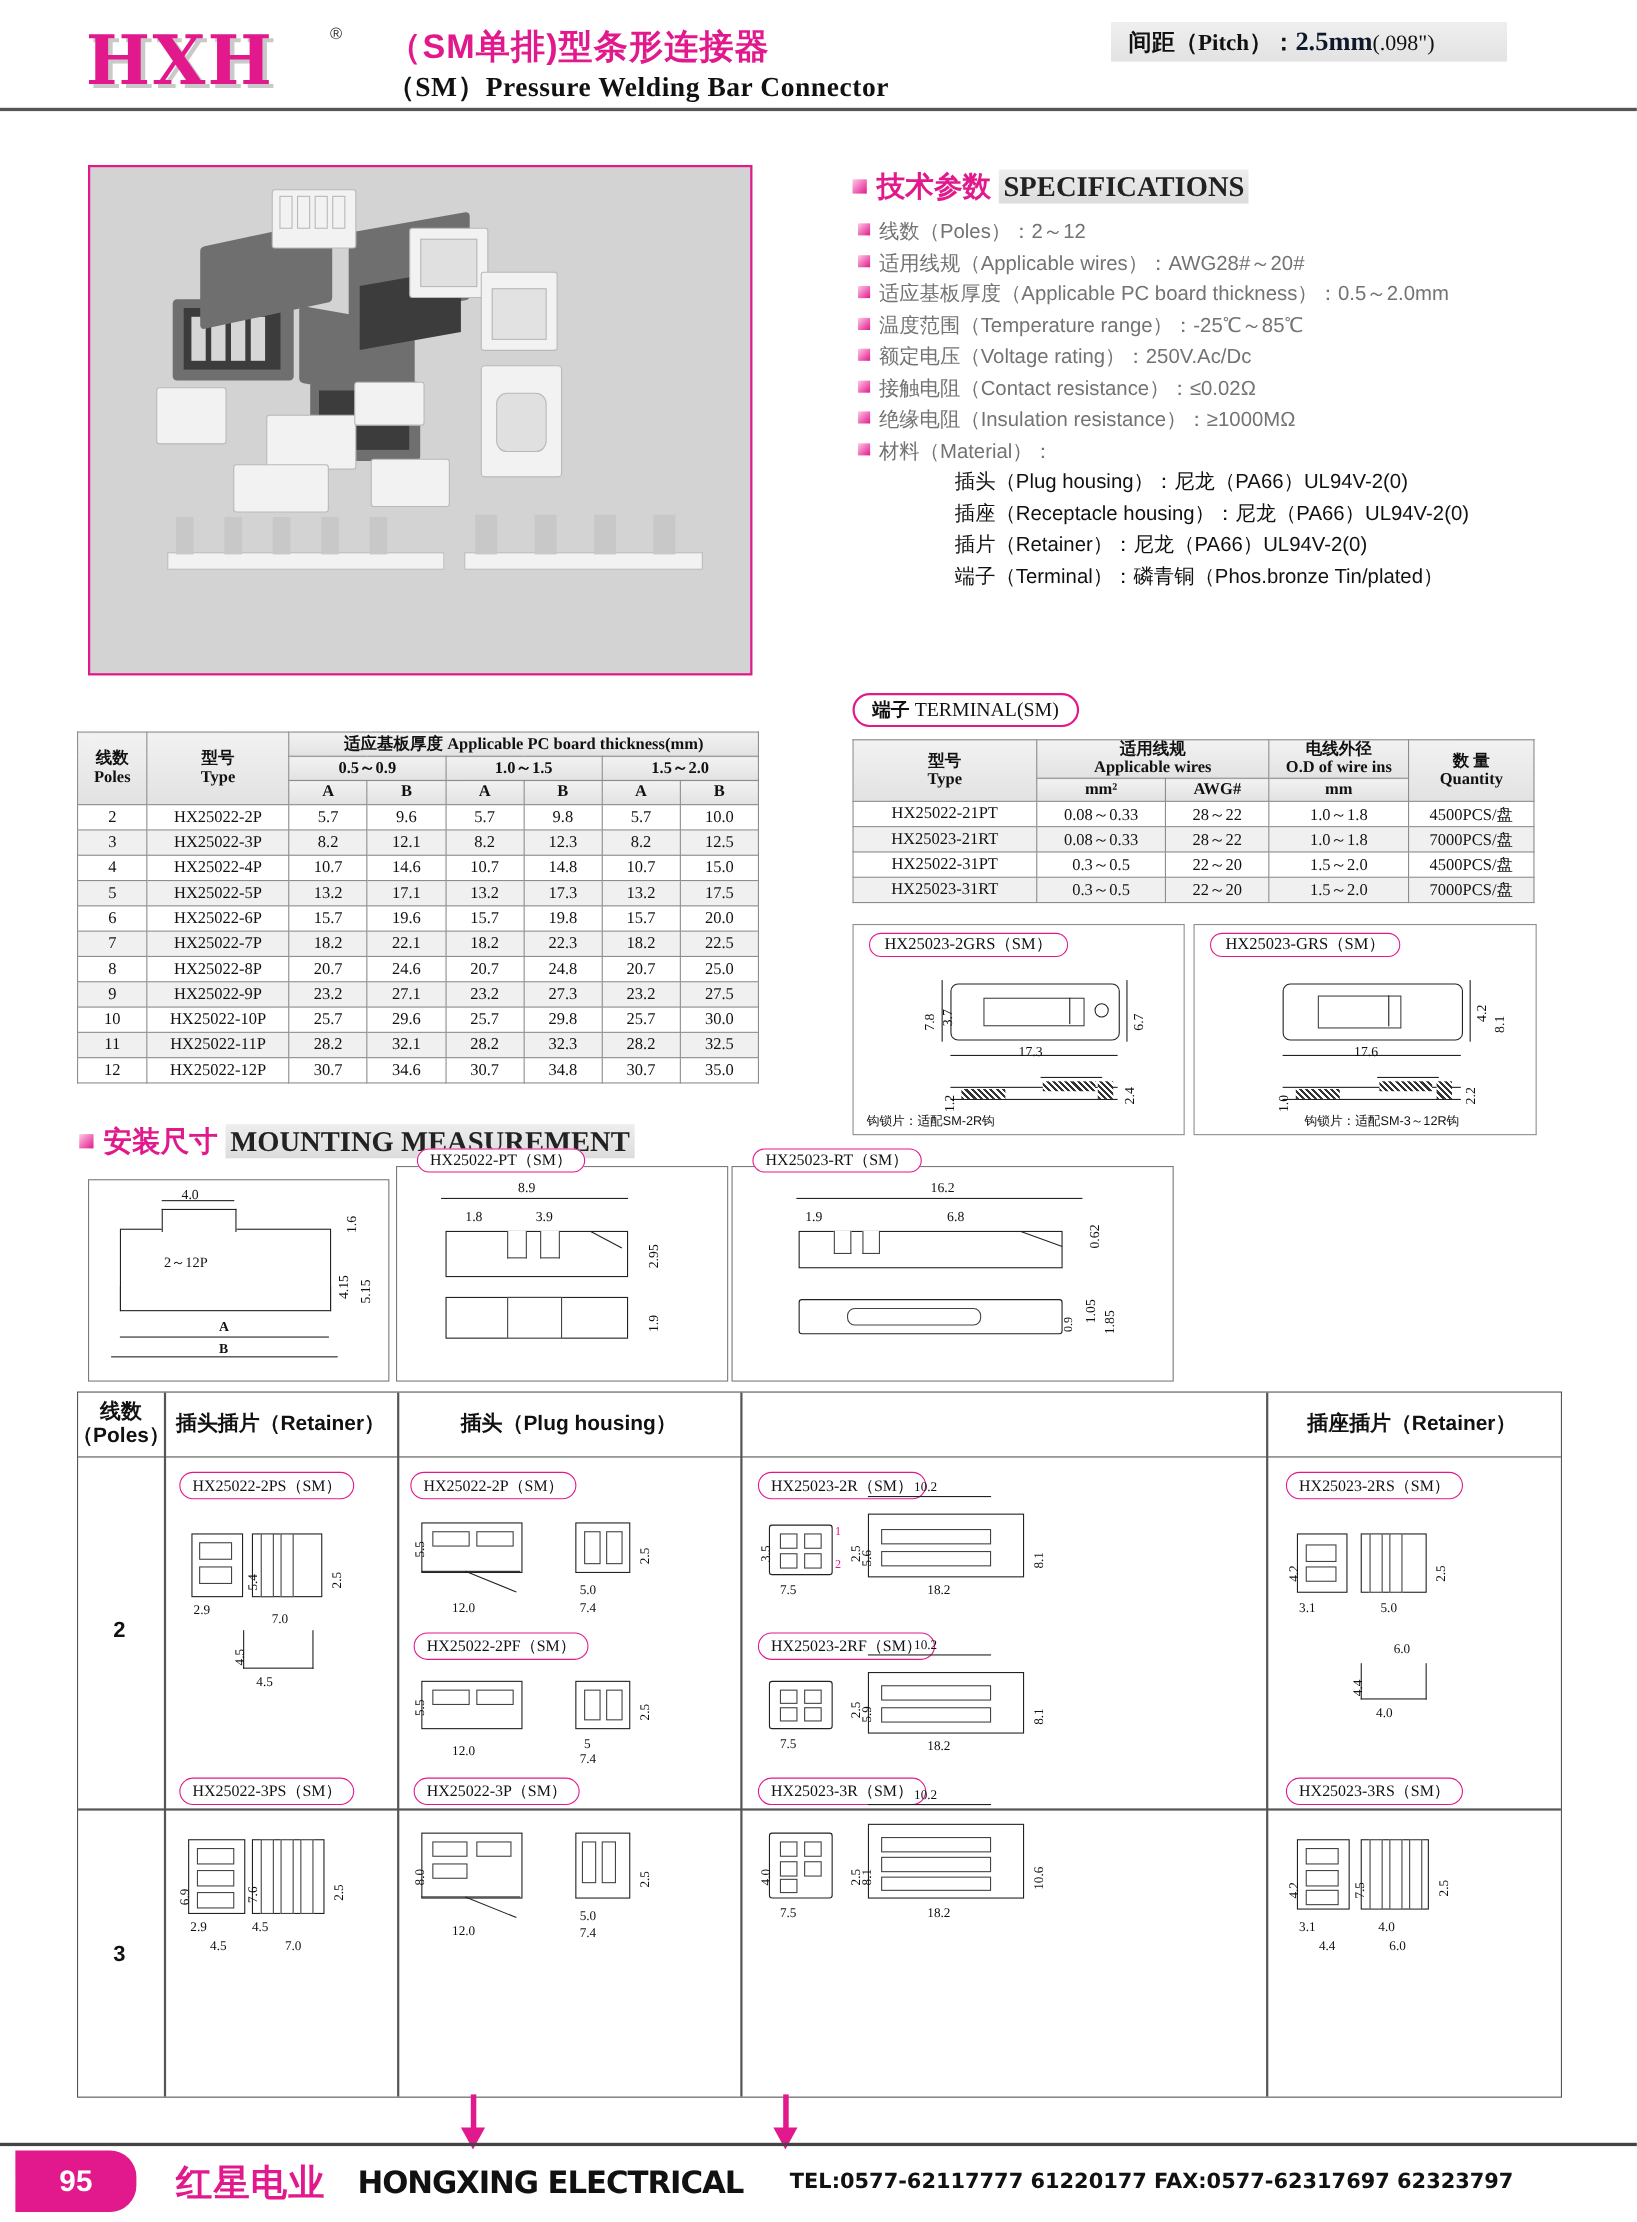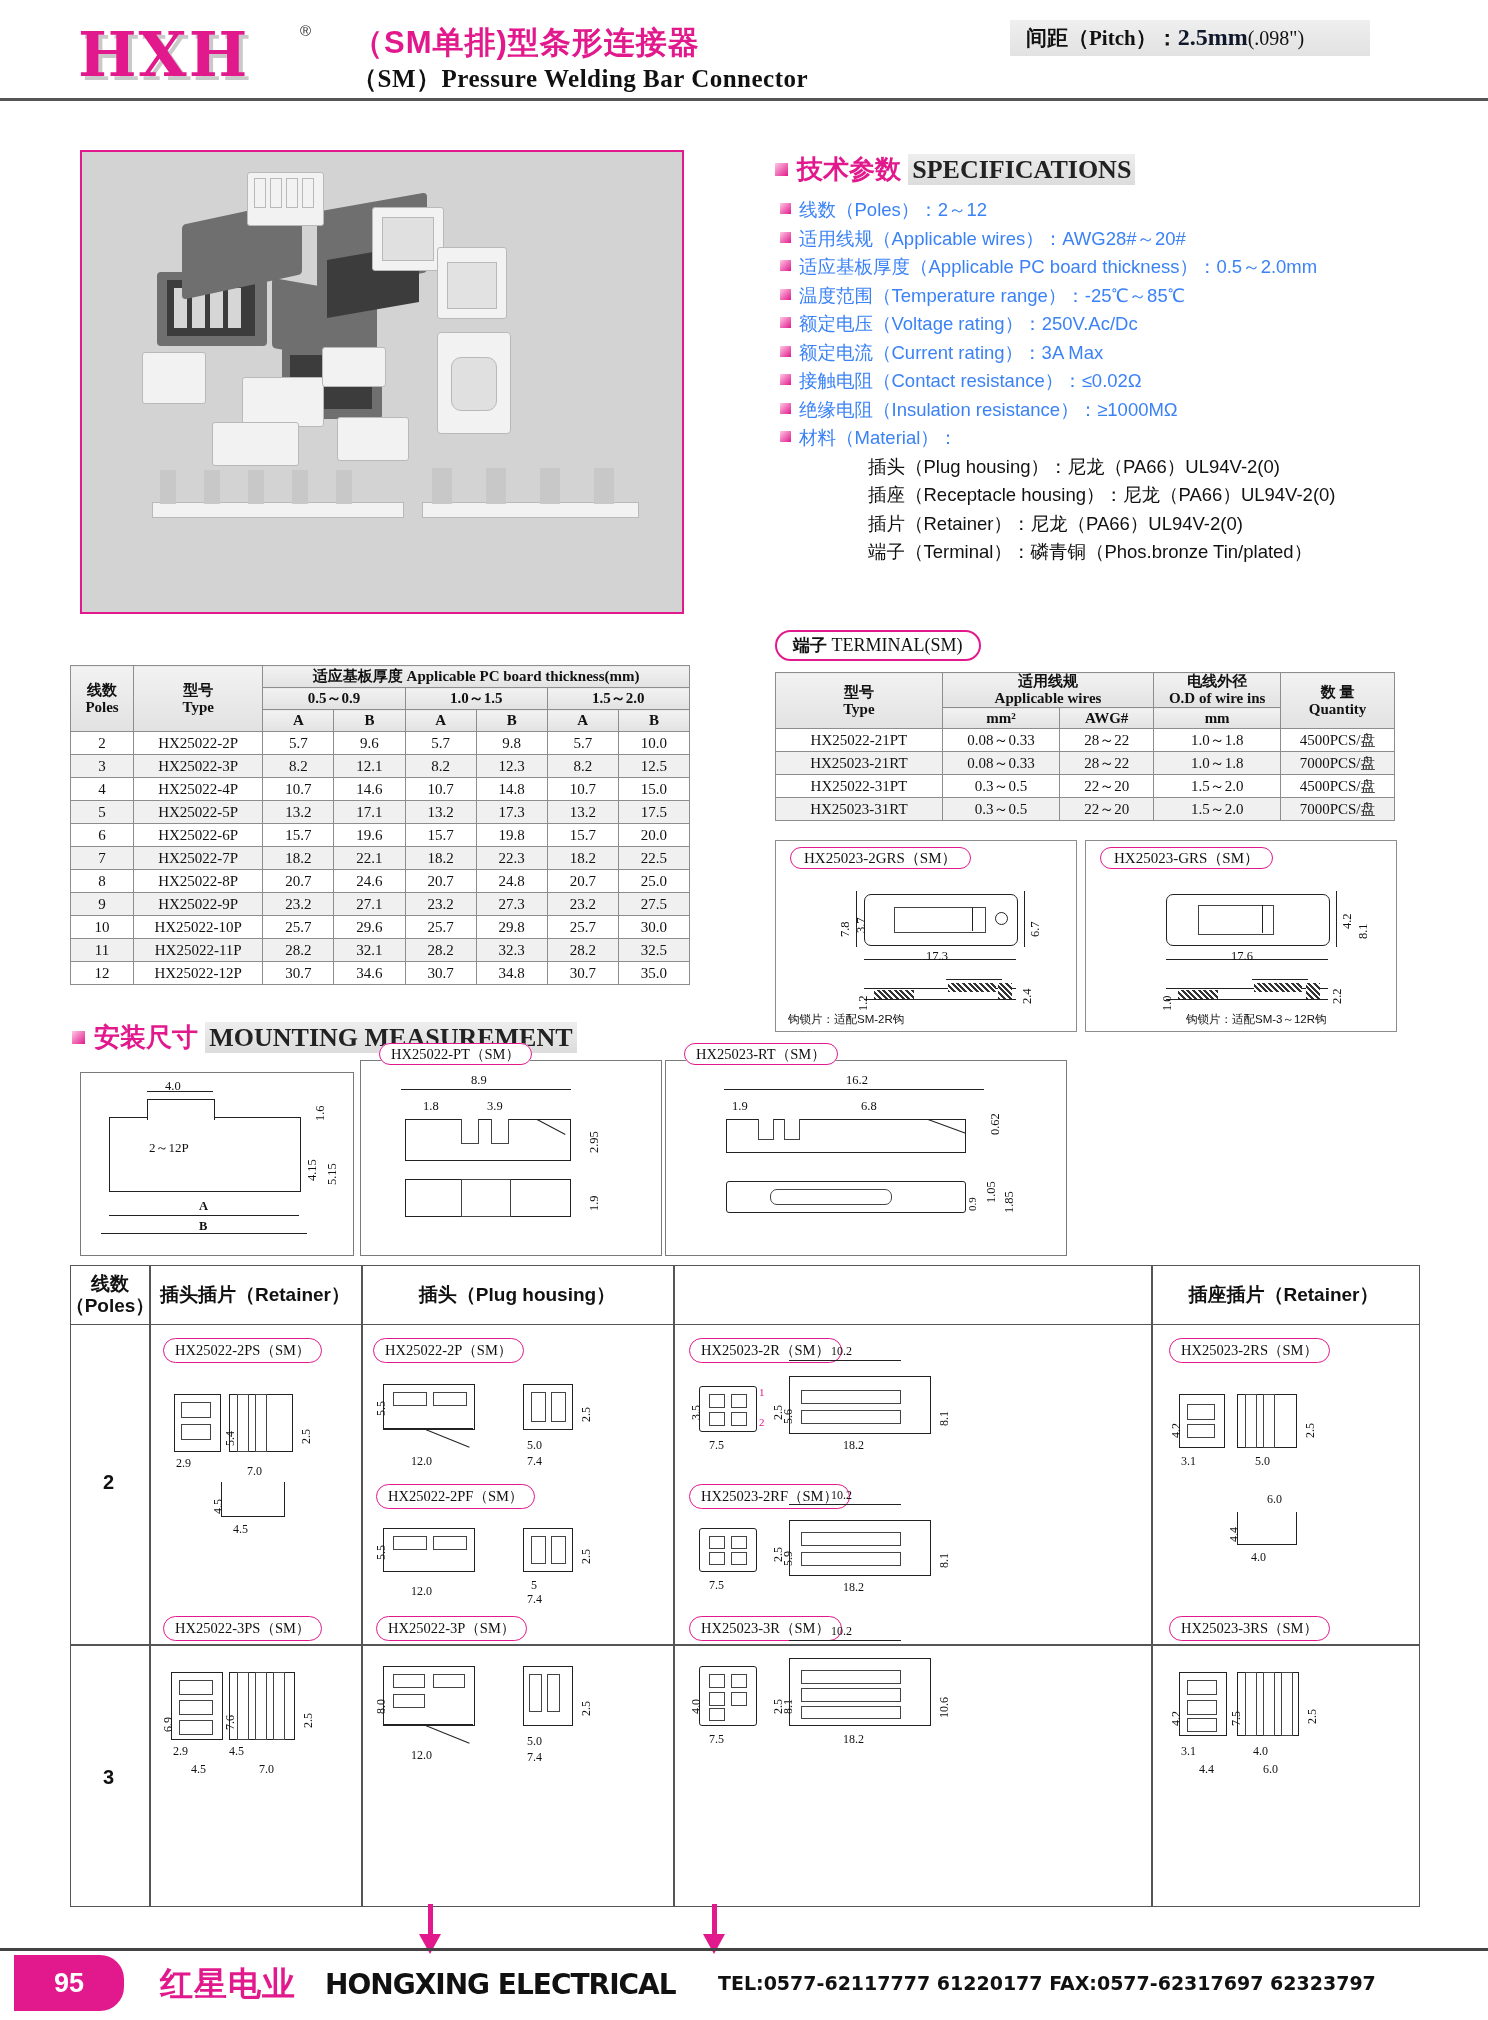--- a/index.html
+++ b/index.html
@@ -23,21 +23,21 @@
   .ph-shape{position:absolute;background:#6f6f6f;}
   .ph-white{position:absolute;background:#f2f2f2;border:1px solid #b9b9b9;}
 
   
   .spec-hd{position:absolute;left:775px;top:152px;font-size:26px;font-weight:bold;white-space:nowrap;}
   .spec-hd .cn{color:#e2198c;}
   .spec-hd .en{font-family:"Liberation Serif",serif;color:#222;background:linear-gradient(to bottom,#eee,#dcdcdc);padding:1px 4px;}
   .sqbul{display:inline-block;width:13px;height:13px;background:linear-gradient(135deg,#ffc9e6,#e2198c);margin-right:9px;vertical-align:2px;}
   .sqbul.sm{width:11px;height:11px;margin-right:8px;}
   .spec-list{position:absolute;left:780px;top:196px;width:690px;}
-  .spec-li{font-size:18.5px;line-height:28.5px;color:#3b82f6;white-space:nowrap;}
+  .spec-li{font-size:18.5px;line-height:28.5px;color:#737373;white-space:nowrap;}
   .mat-sub{font-size:18.5px;line-height:28.5px;margin-left:88px;white-space:nowrap;}
 
   
   table{border-collapse:collapse;}
   .tbl{font-family:"Liberation Serif",serif;font-size:15px;}
   .tbl th,.tbl td{border:1px solid #8d8d8d;text-align:center;padding:0;}
   .tbl thead th{background:linear-gradient(to bottom,#f2f2f2,#e2e2e2);font-weight:bold;}
   .tbl tbody tr:nth-child(even) td{background:#f0f0f0;}
   .tbl tbody td{height:22px;}
   .pcb-tbl{position:absolute;left:70px;top:665px;width:620px;}
@@ -151,21 +151,20 @@
   <div class="spec-hd">
     <span class="sqbul"></span><span class="cn">技术参数</span>
     <span class="en">SPECIFICATIONS</span>
   </div>
   <div class="spec-list">
     <div class="spec-li"><span class="sqbul sm"></span><span>线数（Poles）：2～12</span></div>
     <div class="spec-li"><span class="sqbul sm"></span><span>适用线规（Applicable wires）：AWG28#～20#</span></div>
     <div class="spec-li"><span class="sqbul sm"></span><span>适应基板厚度（Applicable PC board thickness）：0.5～2.0mm</span></div>
     <div class="spec-li"><span class="sqbul sm"></span><span>温度范围（Temperature range）：-25℃～85℃</span></div>
     <div class="spec-li"><span class="sqbul sm"></span><span>额定电压（Voltage rating）：250V.Ac/Dc</span></div>
-    <div class="spec-li"><span class="sqbul sm"></span><span>额定电流（Current rating）：3A Max</span></div>
     <div class="spec-li"><span class="sqbul sm"></span><span>接触电阻（Contact resistance）：≤0.02Ω</span></div>
     <div class="spec-li"><span class="sqbul sm"></span><span>绝缘电阻（Insulation resistance）：≥1000MΩ</span></div>
     <div class="spec-li"><span class="sqbul sm"></span><span>材料（Material）：</span></div>
     <div class="mat-sub">插头（Plug housing）：尼龙（PA66）UL94V-2(0)</div>
     <div class="mat-sub">插座（Receptacle housing）：尼龙（PA66）UL94V-2(0)</div>
     <div class="mat-sub">插片（Retainer）：尼龙（PA66）UL94V-2(0)</div>
     <div class="mat-sub">端子（Terminal）：磷青铜（Phos.bronze Tin/plated）</div>
   </div>
 
   <table class="tbl pcb-tbl">

